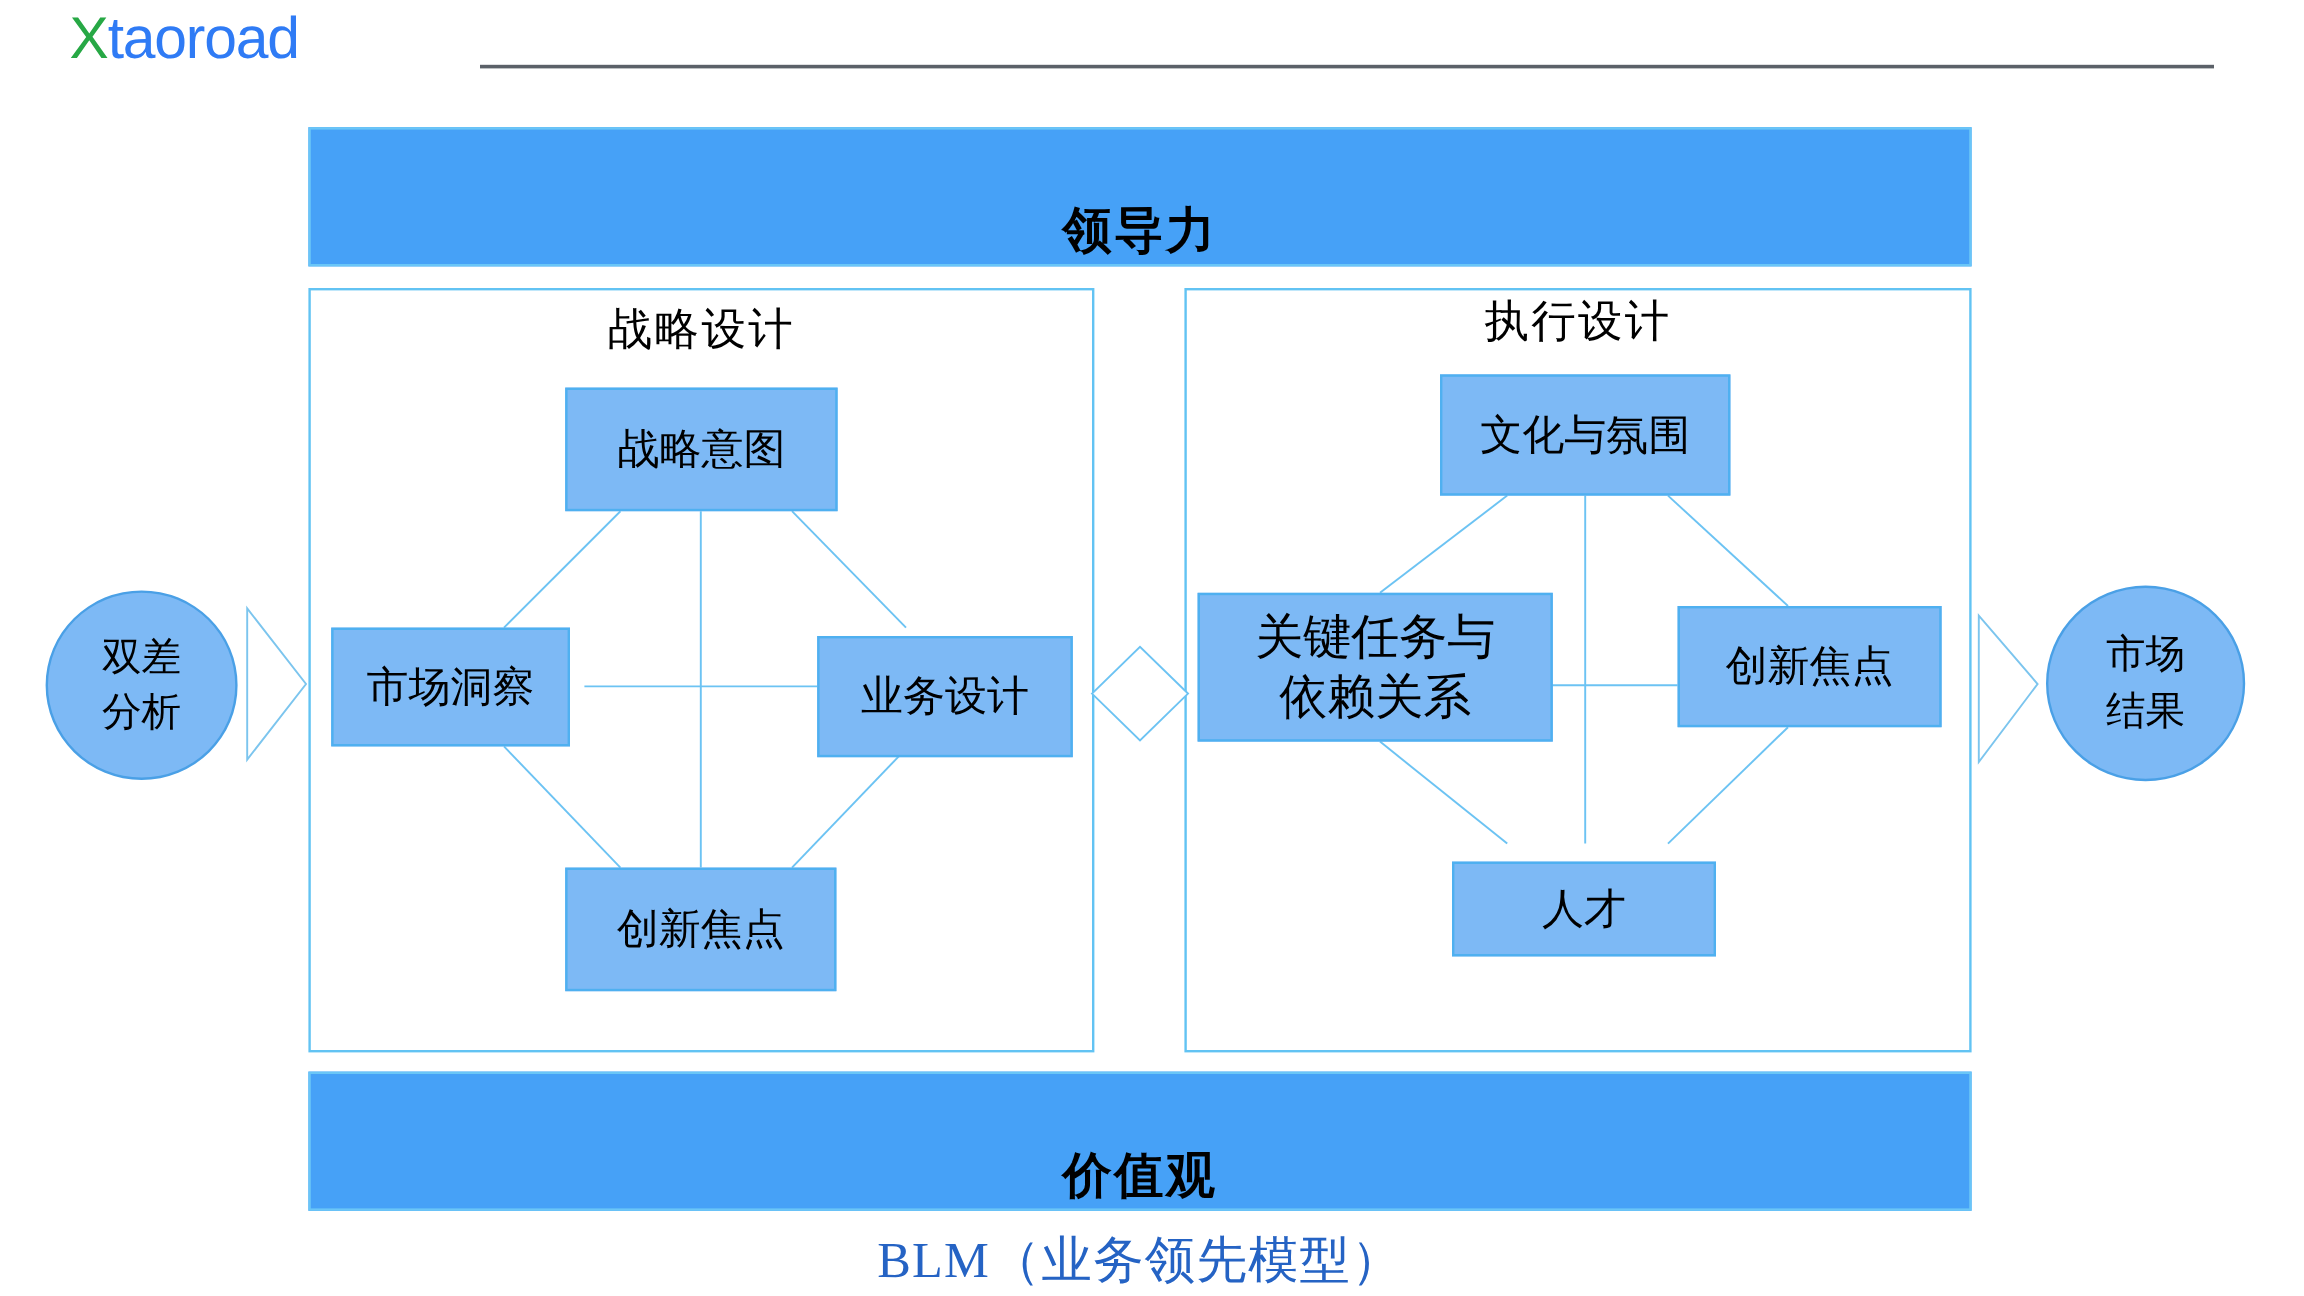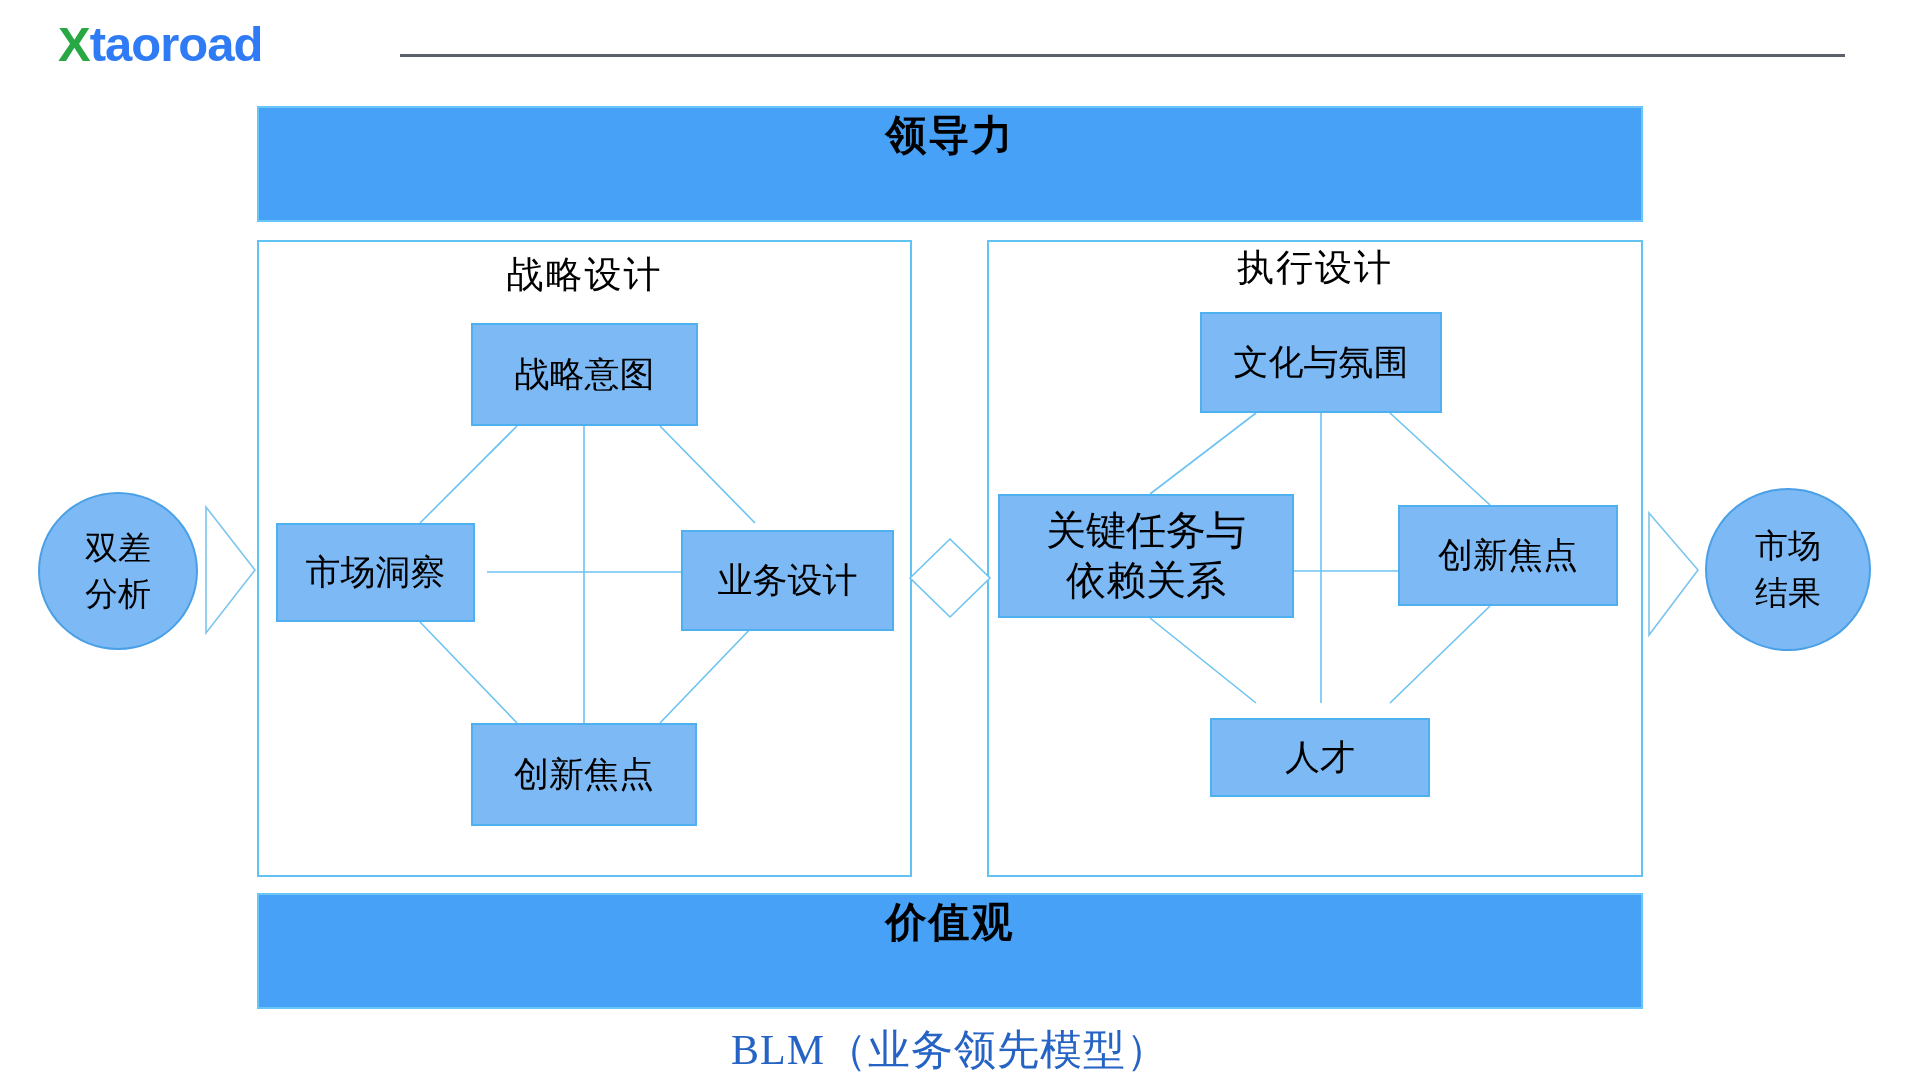--- a/index.html
+++ b/index.html
@@ -4,33 +4,33 @@
 <style>
   html,body { margin:0; padding:0; }
   body {
     width:1920px; height:1080px; position:relative; overflow:hidden;
     background:#ffffff;
     font-family:"Liberation Serif","DejaVu Serif",serif;
     color:#000;
   }
   
   .logo {
-    position:absolute; left:58px; top:16px;
+    position:absolute; left:58px; top:4px;
     font-family:"Liberation Sans","DejaVu Sans",sans-serif;
-    font-weight:bold; font-size:49px; letter-spacing:-1px;
+    font-weight:normal; font-size:49px; letter-spacing:-1px;
   }
   .rule {
     position:absolute; left:400px; top:54px; width:1445px; height:3px;
     background:#5b6168;
   }
   
   .banner {
     position:absolute; left:257px; width:1386px; height:116px;
     background:#46a1f7; border:2px solid #6ac6f7; box-sizing:border-box;
-    display:flex; align-items:flex-start; justify-content:center;
+    display:flex; align-items:flex-end; justify-content:center;
     font-size:41px; font-weight:bold; letter-spacing:2px;
   }
   .banner-top    { top:106px; }
   .banner-bottom { top:893px; }
   
   .panel {
     position:absolute; top:240px; height:637px;
     border:2px solid #62c3f3; box-sizing:border-box; background:transparent;
   }
   .panel-left  { left:257px; width:655px; }

